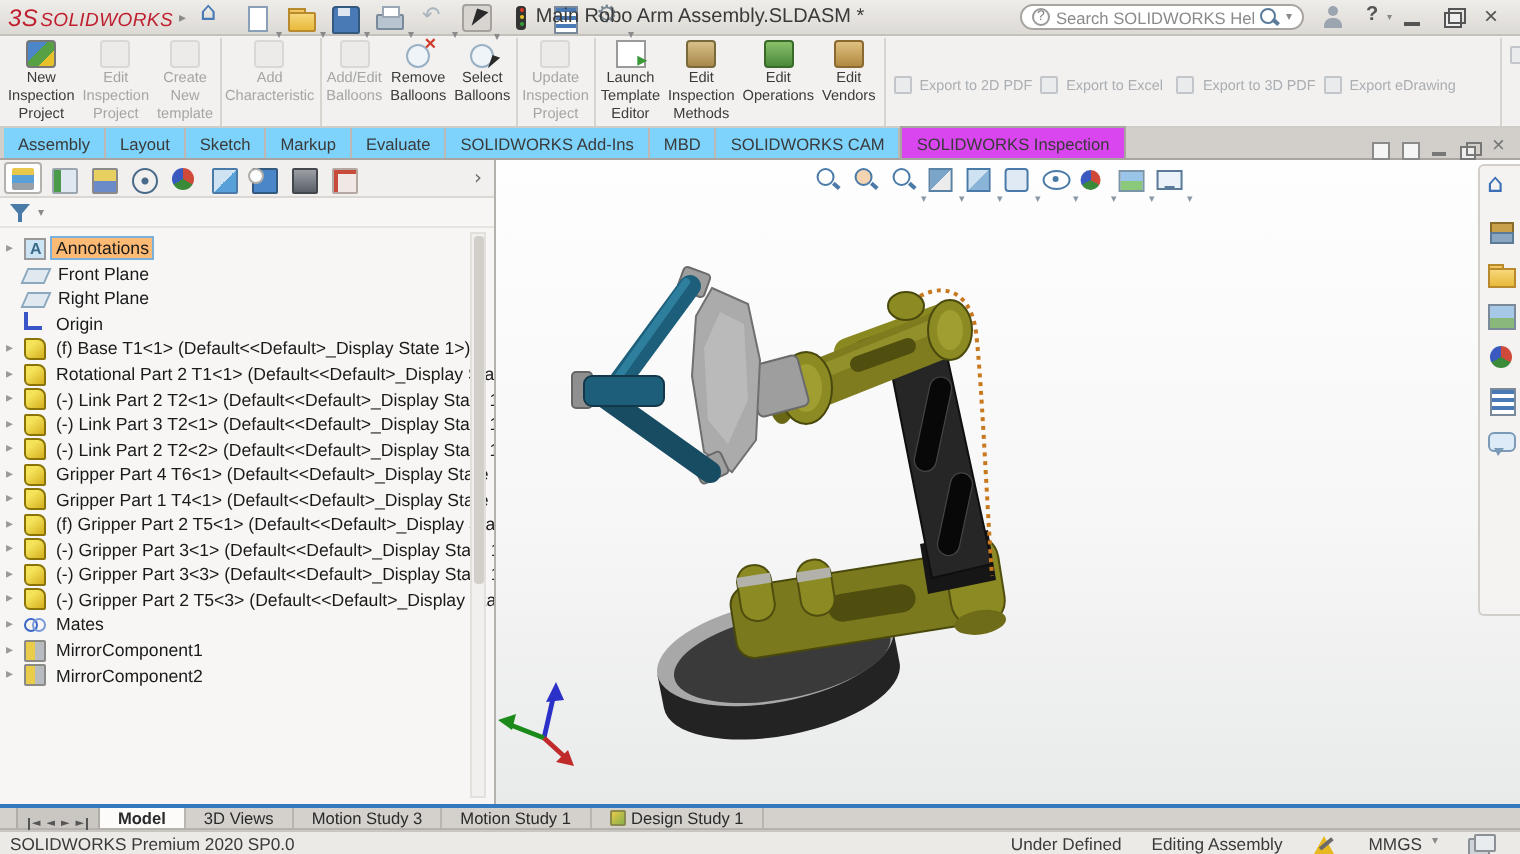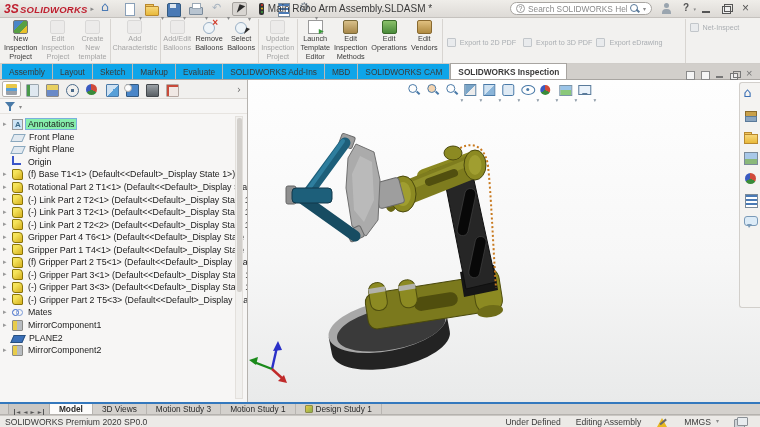--- a/index.html
+++ b/index.html
@@ -1,19 +1,19 @@
 <!DOCTYPE html>
 <html><head>
 <meta charset="utf-8">
 <style>
 *{box-sizing:border-box;margin:0;padding:0}
 html,body{width:760px;height:427px;overflow:hidden;font-family:"Liberation Sans",sans-serif;background:#e8e6e3;cursor:default}
 
 .titlebar{height:18px;display:flex;align-items:center;background:linear-gradient(#efede9,#dddad6);border-bottom:1px solid #c5c2be;padding:0 4px;position:relative}
-.logo{display:flex;align-items:baseline;font-style:italic;font-weight:700;color:#bf1e2e;font-size:9.5px;letter-spacing:.2px;flex:none}
+.logo{display:flex;align-items:baseline;font-style:italic;font-weight:400;color:#bf1e2e;font-size:9.5px;letter-spacing:.2px;flex:none}
 .logo .ds{font-size:12px;margin-right:1px}
 .logo-exp{font-size:7px;color:#8a8a8a;margin:0 2px 0 3px;font-family:"DejaVu Sans",sans-serif}
 .qtools{display:flex;align-items:center;gap:2px;margin-left:4px}
 .qi{width:15px;height:14px;position:relative;cursor:pointer;margin-right:5px}
 .qcar{position:absolute;right:-5px;top:4px}
 .qcar::before{content:"▾";font-size:6px;color:#8a8a8a;font-family:"DejaVu Sans",sans-serif}
 .qi[data-icon="home-icon"]::before{content:"⌂";font-family:"DejaVu Sans",sans-serif;font-size:13px;color:#4a7ab5;position:absolute;left:1px;top:-3px}
 .qi[data-icon="new-document-icon"]::before{content:"";position:absolute;left:3px;top:1px;width:8px;height:11px;background:#fff;border:1px solid #8aa0b8}
 .qi[data-icon="open-icon"]::before{content:"";position:absolute;left:1px;top:2px;width:7px;height:3px;background:#f2c760;border:1px solid #b9892e}
 .qi[data-icon="open-icon"]::after{content:"";position:absolute;left:1px;top:4px;width:12px;height:8px;background:linear-gradient(#f7d77a,#e8b93a);border:1px solid #b9892e;border-radius:1px}
@@ -67,22 +67,22 @@
 [data-icon="edit-operations"] .ric{background:linear-gradient(180deg,#8ac06a,#4a8a3a);border:1px solid #3a6a2a;border-radius:2px}
 [data-icon="edit-vendors"] .ric{background:linear-gradient(180deg,#e0c080,#b08a40);border:1px solid #8a6a30;border-radius:2px}
 .rexport{display:flex;gap:7px;padding:3px 4px 0;border-left:1px solid #d8d5d1;margin-left:2px}
 .ecol{display:flex;flex-direction:row;gap:4px}
 .eitem{display:flex;align-items:center;font-size:7.2px;color:#aaaeb2;white-space:nowrap;cursor:pointer}
 .eic{width:9px;height:9px;border:1px solid #c2c6ca;background:#e9ebed;margin-right:4px;border-radius:1px;flex:none}
 .rnet{border-left:1px solid #d8d5d1;padding:4px 4px 0;margin-left:18px}
 
 .cmdtabs{height:16px;background:#d2cfcb;display:flex;align-items:flex-end;border-bottom:1px solid #a8a5a1;padding-left:2px}
 .tabs{display:flex;align-items:flex-end;height:100%}
-.ctab{font-size:8.3px;color:#3a3a3a;padding:0 7px;border-right:1px solid #bcb9b5;height:15px;display:flex;align-items:center;cursor:pointer;background:#0ea5e9;white-space:nowrap}
-.ctab.active{background:#ffffff;font-weight:700;border:1px solid #a8a5a1;border-bottom:none;height:16px}
+.ctab{font-size:8.3px;color:#3a3a3a;padding:0 7px;border-right:1px solid #bcb9b5;height:15px;display:flex;align-items:center;cursor:pointer;background:#7dd3fc;white-space:nowrap}
+.ctab.active{background:#d946ef;font-weight:400;border:1px solid #a8a5a1;border-bottom:none;height:16px}
 .dwc{margin-left:auto;display:flex;align-items:center;gap:6px;padding-right:6px}
 .dwi{width:9px;height:9px;position:relative;cursor:pointer}
 .dwi[data-icon="cascade-window-icon"]::before,.dwi[data-icon="tile-window-icon"]::before{content:"";position:absolute;left:1px;top:1px;width:7px;height:7px;border:1px solid #8a8a8a;background:#f5f5f5}
 .dwi[data-icon="doc-minimize-icon"]::before{content:"";position:absolute;left:1px;top:6px;width:7px;height:2px;background:#777}
 .dwi[data-icon="doc-restore-icon"]::before{content:"";position:absolute;left:0;top:3px;width:6px;height:5px;border:1px solid #777;background:#eee}
 .dwi[data-icon="doc-restore-icon"]::after{content:"";position:absolute;left:2.5px;top:1px;width:6px;height:5px;border:1px solid #777}
 .dwi[data-icon="doc-close-icon"]::before{content:"×";position:absolute;left:1px;top:-3px;font-size:11px;color:#777}
 
 .main{height:322px;display:flex;position:relative;background:#fff}
 .lpanel{width:248px;background:#f7f6f5;border-right:1px solid #b5b2ae;position:relative;flex:none}
@@ -106,21 +106,21 @@
 .funnel{width:11px;height:11px;position:relative;cursor:pointer}
 .funnel::before{content:"";position:absolute;left:0;top:1px;border-left:5px solid transparent;border-right:5px solid transparent;border-top:6px solid #4a7aa8}
 .funnel::after{content:"";position:absolute;left:4.3px;top:6px;width:1.8px;height:4px;background:#4a7aa8}
 .fcar{font-size:6px;color:#8a8a8a;font-family:"DejaVu Sans",sans-serif}
 .tree{padding:4px 0 0 3px;overflow:hidden;height:calc(100% - 34px)}
 .trow{display:flex;align-items:center;height:12.55px;white-space:nowrap;cursor:pointer}
 .arrow{width:9px;flex:none;font-size:7px;color:#9a9a9a;font-family:"DejaVu Sans",sans-serif;line-height:1}
 .trow.expandable .arrow::before{content:"▸"}
 .tico{width:11px;height:11px;flex:none;margin-right:3px;position:relative}
 .lbl{font-size:8.8px;color:#1a1a1a;padding:0 2px;overflow:hidden}
-.trow.selected .lbl{background:#86efac;outline:1px solid #7ab0dc}
+.trow.selected .lbl{background:#fdba74;outline:1px solid #7ab0dc}
 .trow.selected .tico{background-color:#cde4f5}
 [data-icon="sensors"] .tico{border:1px solid #9a9a9a;background:#eee;border-radius:2px}
 [data-icon="sensors"] .tico::after{content:"";position:absolute;left:3px;top:3px;width:4px;height:4px;border-radius:50%;background:#c87a2a}
 [data-icon="annotations"] .tico{background:#fdfdfd;border:1px solid #999}
 [data-icon="annotations"] .tico::after{content:"A";position:absolute;left:2px;top:0;font-size:8px;line-height:9px;font-weight:700;color:#3a6a8a}
 [data-icon="plane"] .tico{width:12px;height:8px;margin-top:2px;border:1px solid #8aa8be;background:rgba(170,200,225,.28);transform:skewX(-24deg)}
 [data-icon="origin"] .tico{width:9px;height:9px;border-left:2px solid #3a55c8;border-bottom:2px solid #3a55c8;margin:0 5px 2px 0}
 [data-icon="part"] .tico{background:linear-gradient(140deg,#f5e35a 30%,#d4af1e);border:1px solid #8a7408;border-radius:1px 4px 1px 3px}
 [data-icon="mates"] .tico{border:none}
 [data-icon="mates"] .tico::before{content:"";position:absolute;left:0;top:2px;width:5px;height:5px;border:1.5px solid #3a66c8;border-radius:50%}
@@ -308,20 +308,24 @@
 Vendors</span>
       </button>
     </div>
   <div class="rexport">
     <div class="ecol">
 
     <div class="eitem disabled">
           <span class="eic"></span>
           <span>Export to 2D PDF</span>
         </div>
+        <div class="eitem disabled">
+          <span class="eic"></span>
+          <span>Export to Excel</span>
+        </div>
       </div>
     <div class="ecol">
 
     <div class="eitem disabled">
           <span class="eic"></span>
           <span>Export to 3D PDF</span>
         </div>
         <div class="eitem disabled">
           <span class="eic"></span>
           <span>Export eDrawing</span>
@@ -478,25 +482,20 @@
         </div>
         <div class="trow expandable" data-icon="mates">
           <span class="arrow"></span>
           <span class="tico"></span>
           <span class="lbl">Mates</span>
         </div>
         <div class="trow expandable" data-icon="mirror">
           <span class="arrow"></span>
           <span class="tico"></span>
           <span class="lbl">MirrorComponent1</span>
-        </div>
-        <div class="trow" data-icon="plane-blue">
-          <span class="arrow"></span>
-          <span class="tico"></span>
-          <span class="lbl">PLANE2</span>
         </div>
         <div class="trow expandable" data-icon="mirror">
           <span class="arrow"></span>
           <span class="tico"></span>
           <span class="lbl">MirrorComponent2</span>
         </div>
       </div>
     <div class="pscroll">
         <div class="pthumb"></div>
       </div>

